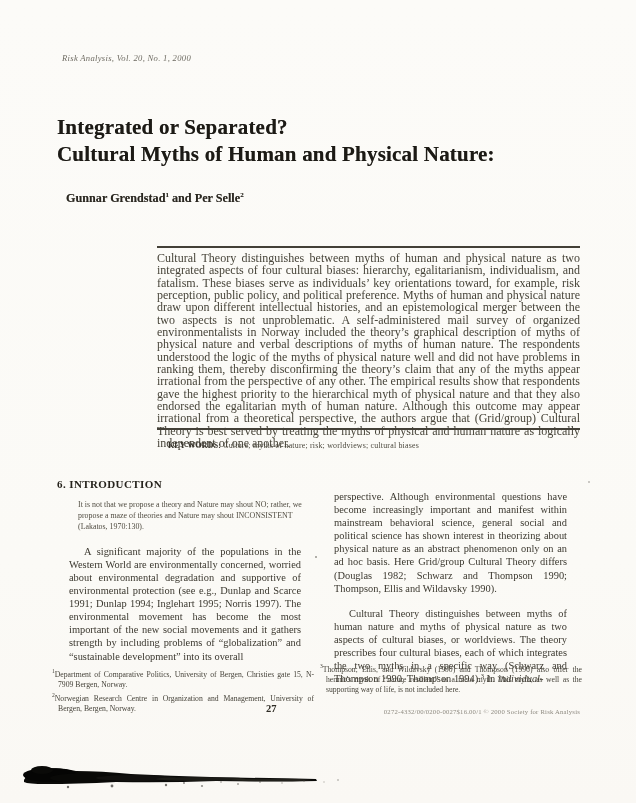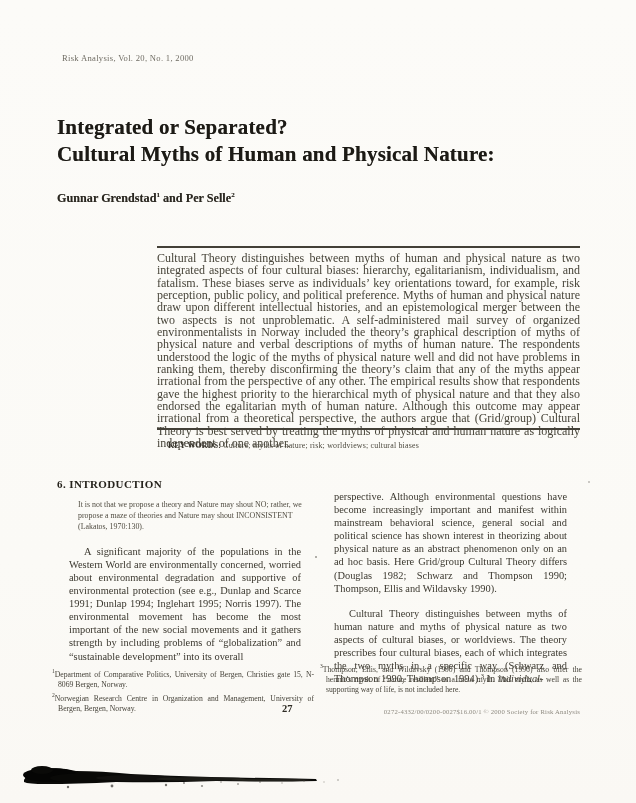--- a/index.html
+++ b/index.html
@@ -4,30 +4,30 @@
 <style>
   html,body{margin:0;padding:0;background:#e9e7e2;}
   .page{
     position:relative;width:636px;height:803px;margin:0 auto;
     background:linear-gradient(180deg,#fcfbf8 0%,#fbfaf6 70%,#faf8f4 100%);
     font-family:"Liberation Serif","DejaVu Serif",serif;
     color:#3a372f;overflow:hidden;
   }
   .journal-line{
     position:absolute;left:62px;top:53px;
-    font-size:8.6px;letter-spacing:0.3px;color:#6f6c63;
+    font-style:italic;font-size:8.6px;letter-spacing:0.3px;color:#6f6c63;
   }
   .title{
     position:absolute;left:57px;top:114px;width:480px;margin:0;
     font-size:21px;line-height:27px;font-weight:bold;color:#1c1a15;
     letter-spacing:0.2px;text-shadow:0 0 0.6px rgba(28,26,21,0.6);
   }
   .title .tline{display:block;}
   .authors{
-    position:absolute;left:57px;top:191px;
+    position:absolute;left:66px;top:191px;
     font-size:12.2px;font-weight:bold;color:#2a2720;
     text-shadow:0 0 0.5px rgba(42,39,32,0.5);
   }
   .authors sup{font-size:7px;}
   .rule{position:absolute;height:1.5px;background:#434037;}
   .rule-abstract-top{left:157px;top:246px;width:423px;}
   .rule-abstract-bottom{left:157px;top:428px;width:423px;}
   .abstract-text{
     position:absolute;left:157px;top:252px;width:423px;margin:0;
     font-size:12px;line-height:12.35px;text-align:justify;color:#474439;
@@ -51,21 +51,21 @@
   .para{margin:12px;}
   .indent{text-indent:15px;}
   .para sup{font-size:6.5px;line-height:0;}
   .ital{font-style:italic;}
   .footnotes{position:absolute;font-size:7.7px;line-height:10.4px;color:#46433a;text-align:justify;}
   .fn-left{left:52px;top:666px;width:262px;}
   .fn-right{left:320px;top:661px;width:262px;}
   .fn{padding-left:6px;text-indent:-6px;margin:0;}
   .fn sup{font-size:5.6px;}
   .page-number{
-    position:absolute;left:282px;top:703px;
+    position:absolute;left:266px;top:703px;
     font-size:10.5px;font-weight:bold;color:#2e2b24;
   }
   .copyright{
     position:absolute;left:356px;top:708px;width:224px;
     font-size:6.7px;color:#8e8a80;text-align:right;letter-spacing:0.2px;
   }
   .smudge{position:absolute;left:16px;top:759px;width:330px;height:36px;}
   .speck{position:absolute;border-radius:50%;background:#6d6a62;}
   .speck-1{left:315px;top:556px;width:2px;height:2px;opacity:0.7;}
   .speck-2{left:588px;top:481px;width:1.5px;height:1.5px;opacity:0.4;}
@@ -102,21 +102,21 @@
     <p class="quote">It is not that we propose a theory and Nature may shout NO; rather, we propose a maze of theories and Nature may shout INCONSISTENT (Lakatos, 1970:130).</p>
     <p class="para indent">A significant majority of the populations in the Western World are environmentally concerned, worried about environmental degradation and supportive of environmental protection (see e.g., Dunlap and Scarce 1991; Dunlap 1994; Inglehart 1995; Norris 1997). The environmental movement has become the most important of the new social movements and it gathers strength by including problems of “globalization” and “sustainable development” into its overall</p>
   </div>
 
   <div class="col col-right">
     <p class="para">perspective. Although environmental questions have become increasingly important and manifest within mainstream behavioral science, general social and political science has shown interest in theorizing about physical nature as an abstract phenomenon only on an ad hoc basis. Here Grid/group Cultural Theory differs (Douglas 1982; Schwarz and Thompson 1990; Thompson, Ellis and Wildavsky 1990).</p>
     <p class="para indent"><span>Cultural Theory distinguishes between myths of human nature and myths of physical nature as two aspects of cultural biases, or worldviews. The theory prescribes four cultural biases, each of which integrates the two myths in a specific way (Schwarz and Thompson 1990, Thompson 1994).</span><sup>3</sup><span> In </span><span class="ital">individual-</span></p>
   </div>
 
   <div class="footnotes fn-left">
-    <p class="fn"><sup>1</sup><span>Department of Comparative Politics, University of Bergen, Christies gate 15, N-8069 Bergen, Norway.</span></p>
+    <p class="fn"><sup>1</sup><span>Department of Comparative Politics, University of Bergen, Christies gate 15, N-7909 Bergen, Norway.</span></p>
     <p class="fn"><sup>2</sup><span>Norwegian Research Centre in Organization and Management, University of Bergen, Bergen, Norway.</span></p>
   </div>
 
   <div class="footnotes fn-right">
     <p class="fn"><sup>3</sup><span>Thompson, Ellis, and Wildavsky (1990) and Thompson (1996) also offer the hermit’s myth of “nature resilient” as a meta myth. This myth, as well as the supporting way of life, is not included here.</span></p>
   </div>
 
   <div class="page-number">27</div>
   <div class="copyright">0272-4332/00/0200-0027$16.00/1 © 2000 Society for Risk Analysis</div>
 

